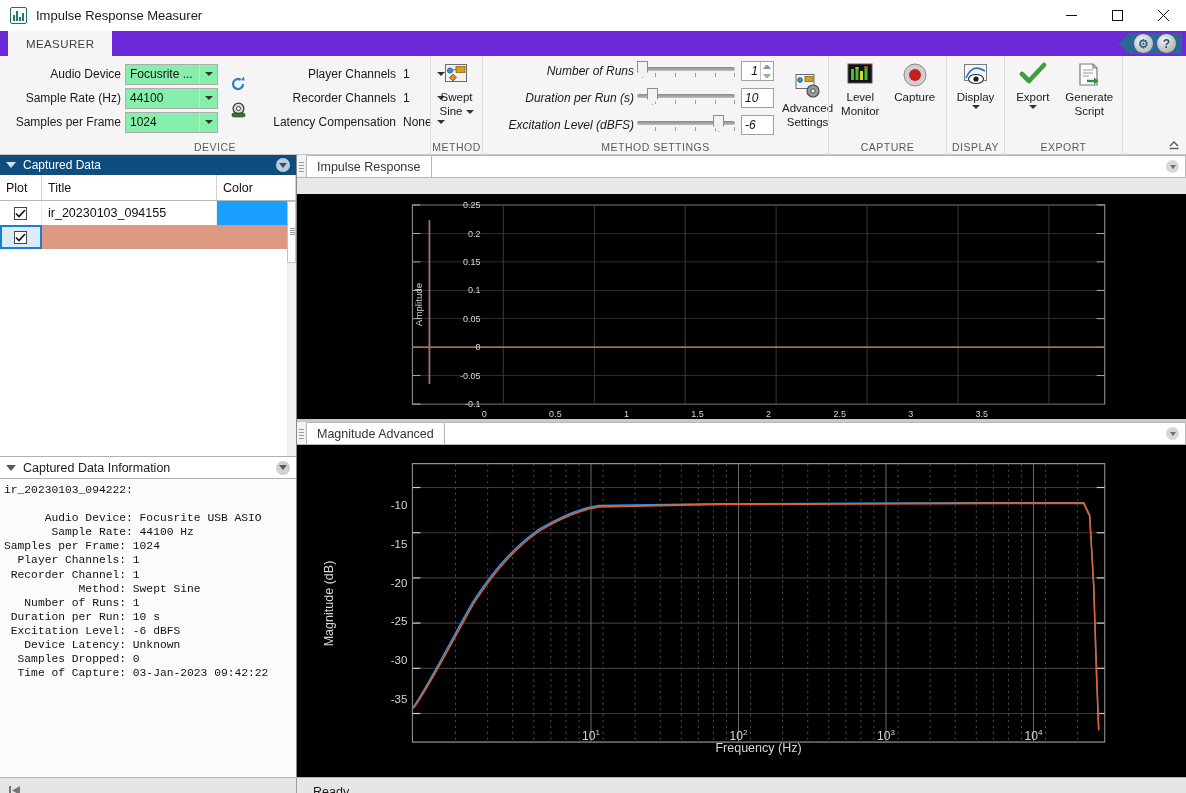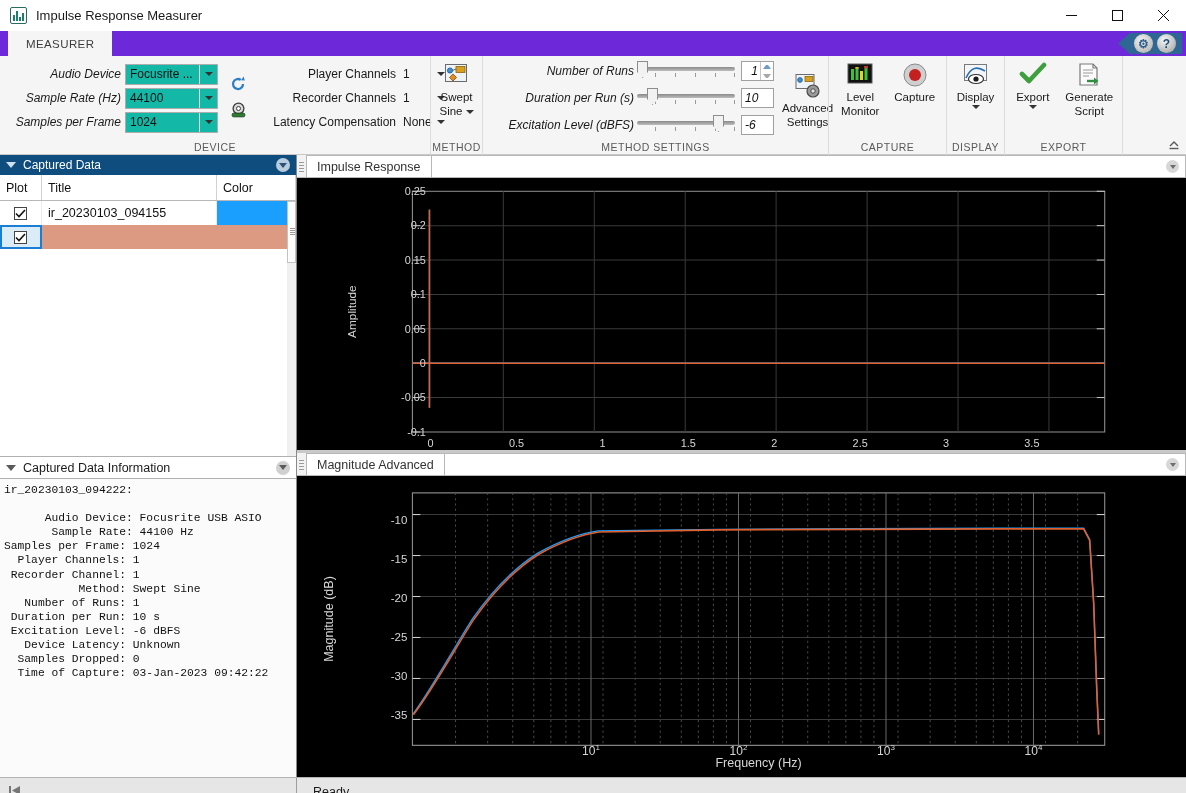--- a/index.html
+++ b/index.html
@@ -46,22 +46,22 @@
   .rgroup + .rgroup{ border-left:1px solid #dcdcdc; }
   .rgroup-body{ flex:1; display:flex; align-items:center; padding:0 6px; }
   .rgroup-label{ height:15px; font-size:10.5px; color:#5a5a5a; text-align:center;
     letter-spacing:.5px; line-height:15px; }
 
   
   .devgrid{ display:flex; align-items:center; gap:4px; padding-left:4px; }
   .devrows{ display:flex; flex-direction:column; gap:3px; }
   .devrow{ display:flex; align-items:center; height:21px; }
   .devlabel{ font-size:12px; color:#1a1a1a; text-align:right; width:115px;
-    padding-right:4px; white-space:nowrap;font-style:italic; }
-  .combo{ height:21px; border:1px solid #adadad; background:#14b8a6; display:flex;
+    padding-right:4px; white-space:nowrap; }
+  .combo{ height:21px; border:1px solid #adadad; background:#86efac; display:flex;
     align-items:center; font-size:12px; color:#111;justify-content:center; }
   .combo .cval{ padding:0 4px; flex:1; white-space:nowrap; overflow:hidden; }
   .combo .carrow{ width:18px; height:19px; border-left:1px solid #d8d8d8;
     display:flex; align-items:center; justify-content:center; }
   .caret-d{ width:0;height:0;border-left:4px solid transparent;
     border-right:4px solid transparent;border-top:4px solid #333; }
   .devicons{ display:flex; flex-direction:column; gap:4px; padding-left:5px;
     padding-bottom:2px; }
   .dev-ico{ width:22px; height:22px; display:flex; align-items:center;
     justify-content:center; }
@@ -153,21 +153,21 @@
     background:repeating-linear-gradient(#9a9a9a 0 1px,transparent 1px 2px); }
 
   .info-body{ height:299px; background:#fbfbfb; border-top:1px solid #b0b0b0;
     padding:4px 0 0 4px; overflow:hidden; }
   .info-pre{ font-family:"Liberation Mono", monospace; font-size:11.3px;
     color:#111; line-height:14.1px; white-space:pre; }
 
   
   .plots{ flex:1; display:flex; flex-direction:column; background:#e8e8e8; }
   .plotpane{ flex:1; display:flex; flex-direction:column; }
-  .plotpane.top{ height:295px; flex:none; }
+  .plotpane.top{ height:264px; flex:none;gap:16px; }
   .plottabs{ height:23px; background:#f2f2f2; display:flex; align-items:flex-end;
     border-bottom:1px solid #b7b7b7; position:relative; flex:none; }
   .grabber{ width:9px; height:21px; display:flex; flex-direction:column;
     justify-content:center; align-items:center; gap:2px; background:#f2f2f2; }
   .grabber i{ width:5px; height:1px; background:#9a9a9a; }
   .ptab{ height:22px; background:#fff; border:1px solid #b7b7b7; border-bottom:none;
     font-size:12.5px; color:#333; display:flex; align-items:center; padding:0 10px; }
   .ptab-rest{ flex:1; height:22px; background:#fff; border-top:1px solid #b7b7b7;
     border-right:1px solid #b7b7b7; display:flex; align-items:center;
     justify-content:flex-end; padding-right:6px; }

